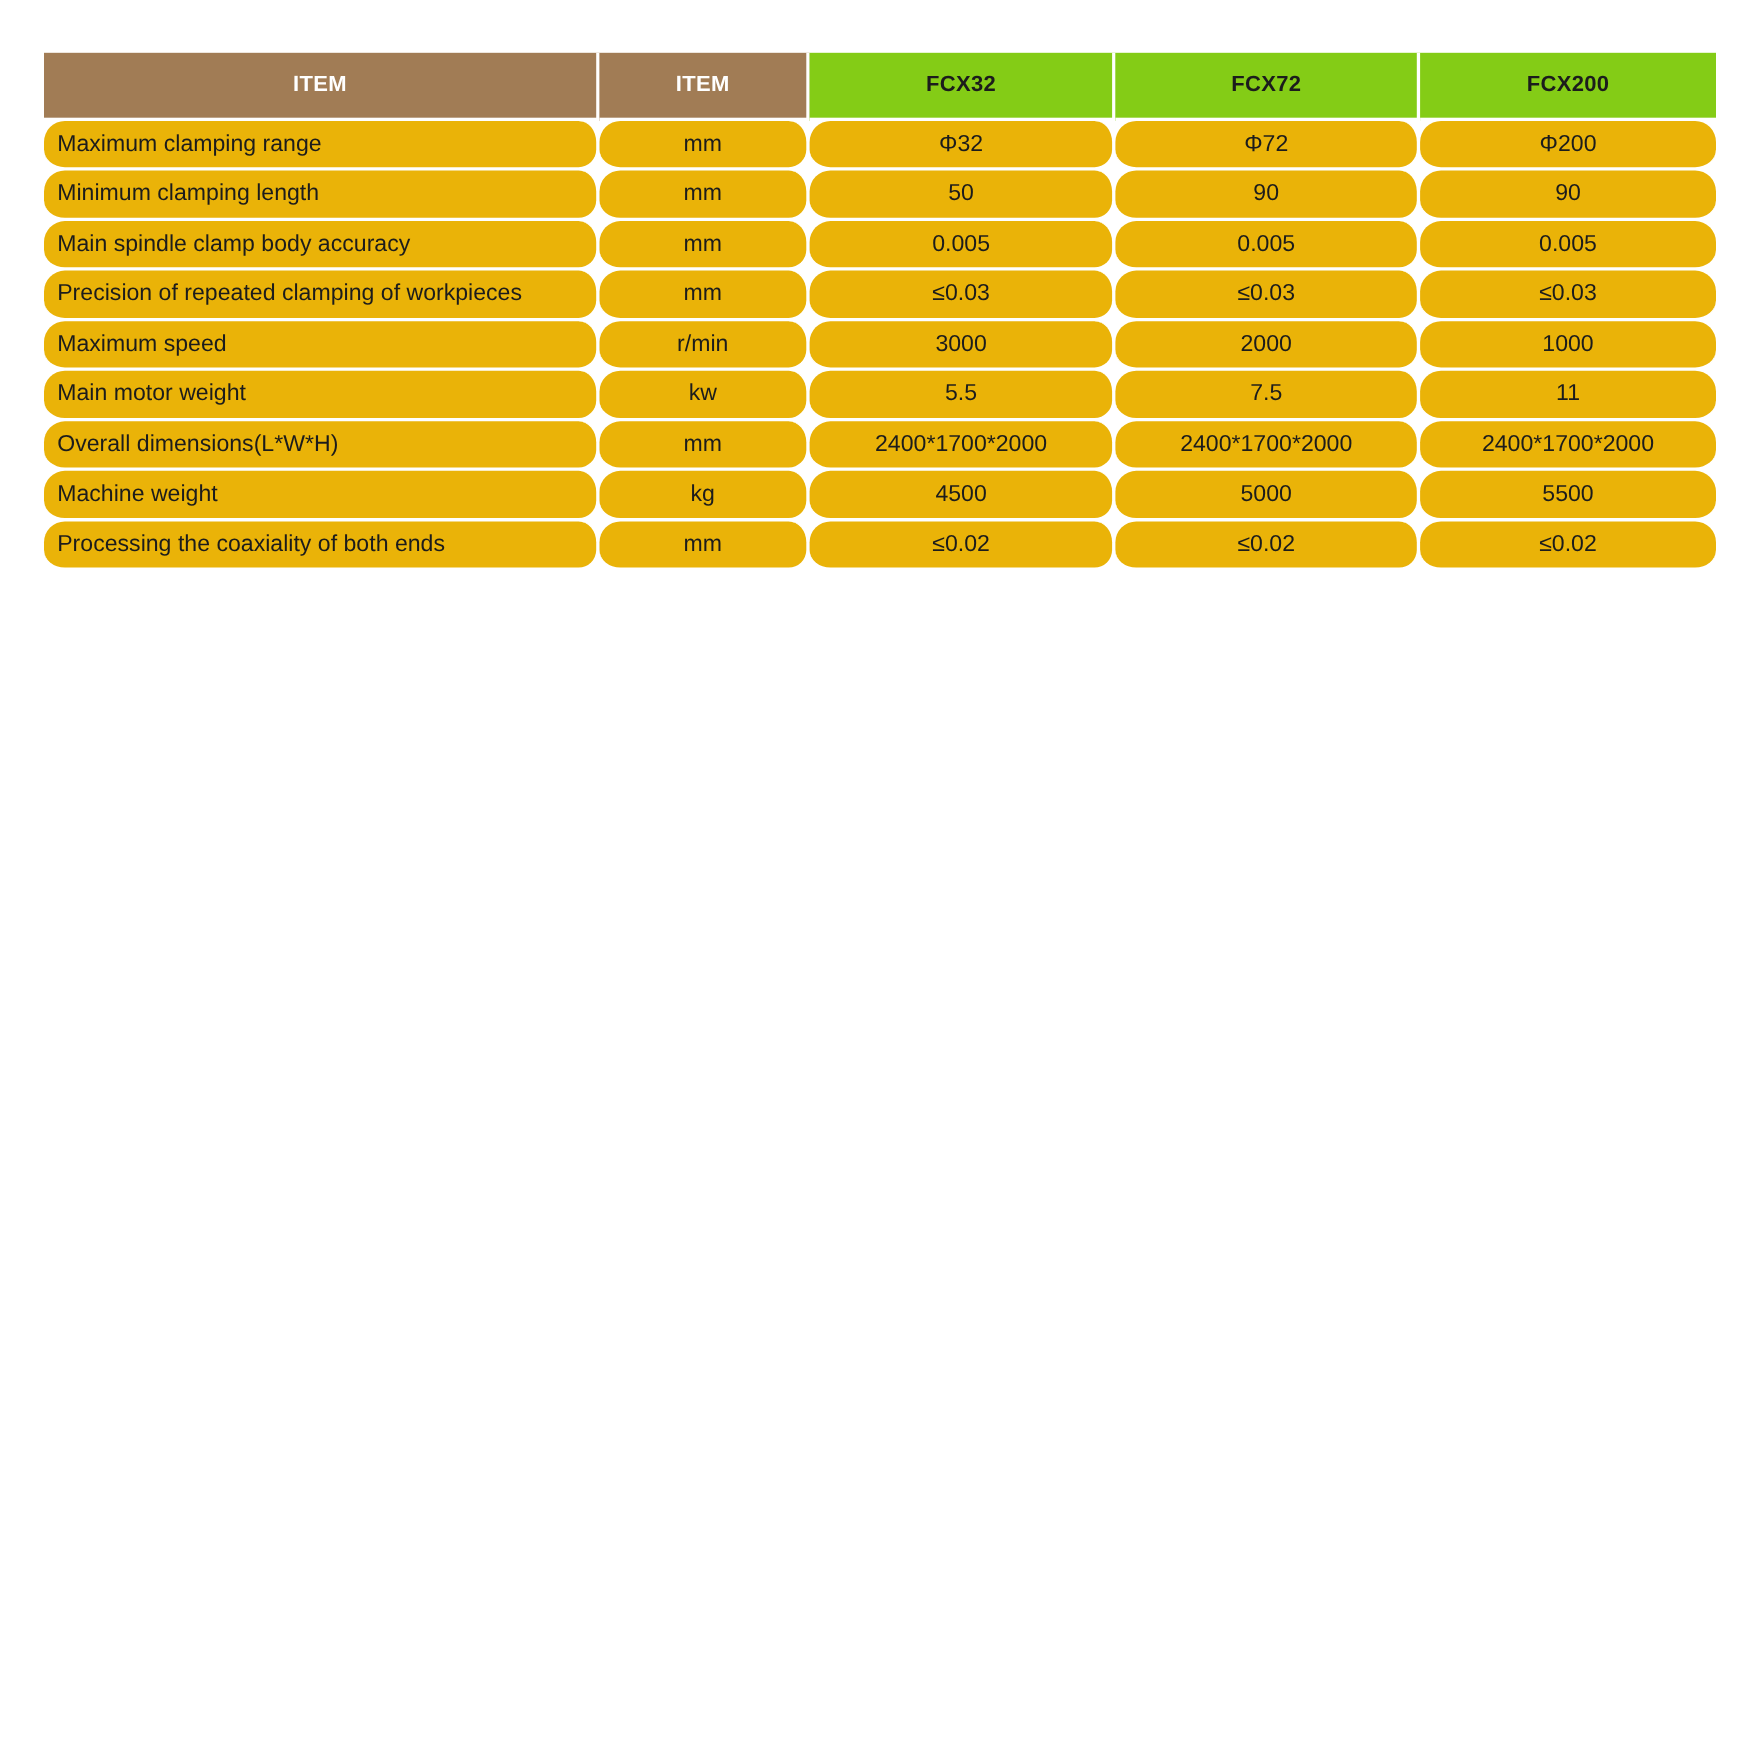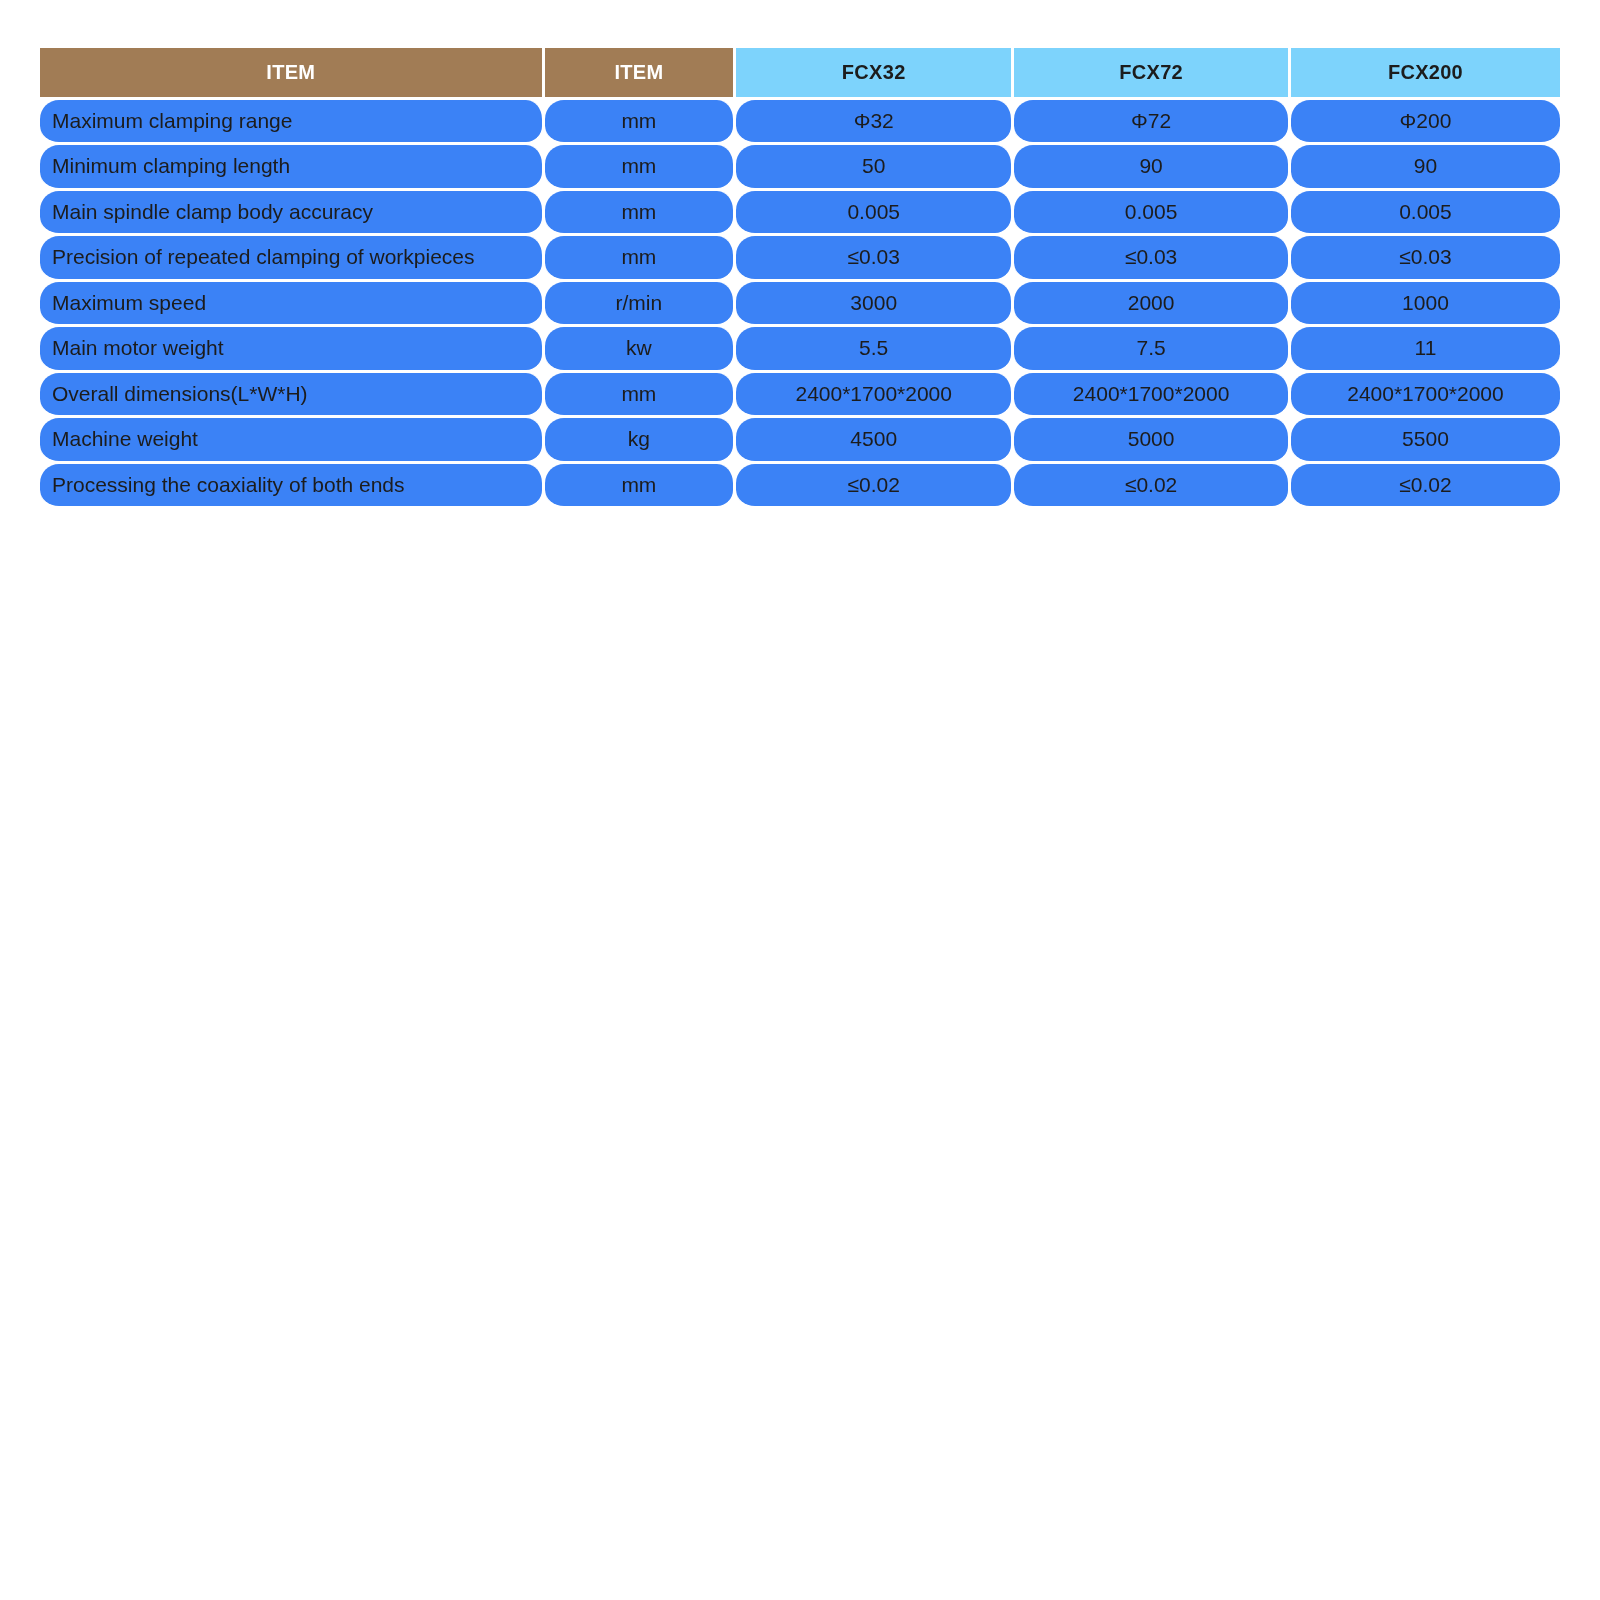--- a/index.html
+++ b/index.html
@@ -30,37 +30,37 @@
 
   th, td {
     border-right: 3px solid #ffffff;
     border-bottom: 3px solid #ffffff;
     vertical-align: middle;
     font-size: 21px;
   }
   th:last-child, td:last-child { border-right: none; }
 
   thead th {
-    height: 52px;
+    height: 62px;
     font-weight: bold;
     font-size: 20px;
     text-align: center;
     letter-spacing: 0.3px;
   }
   thead th.th-brown {
     background: #a17c55;
     color: #ffffff;
   }
   thead th.th-tan {
-    background: #7dd3fc;
+    background: #84cc16;
     color: #1c1c1c;
   }
 
   tbody td {
-    background: #3b82f6;
+    background: #eab308;
     height: 45px;
     line-height: 1.45;
     border-radius: 19px;
   }
   td.item-cell {
     text-align: left;
     padding: 6px 60px 6px 12px;
   }
   td.unit-cell, td.value-cell {
     text-align: center;

